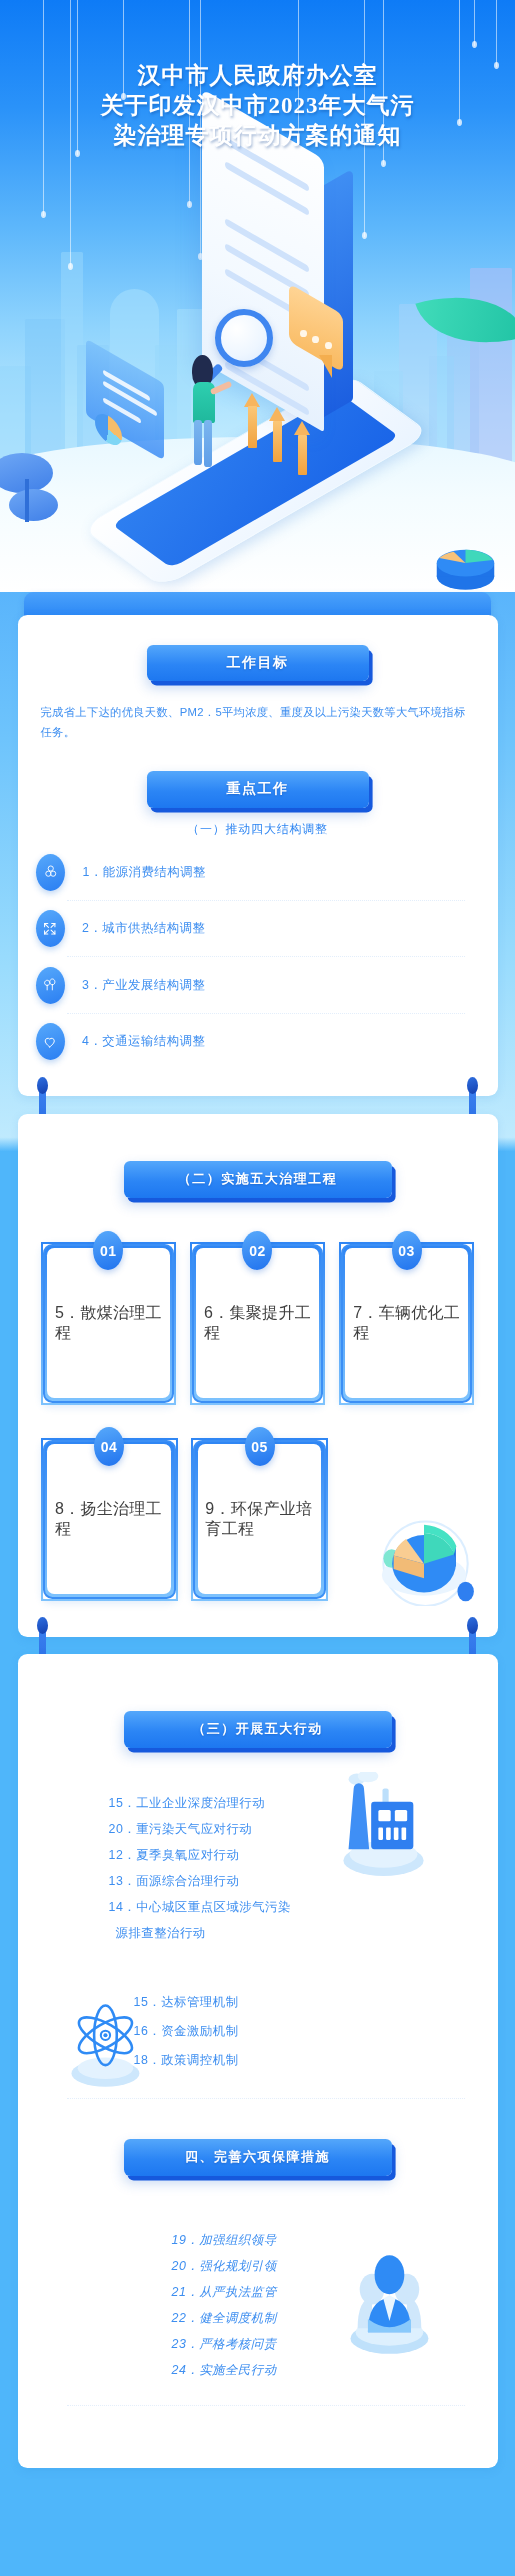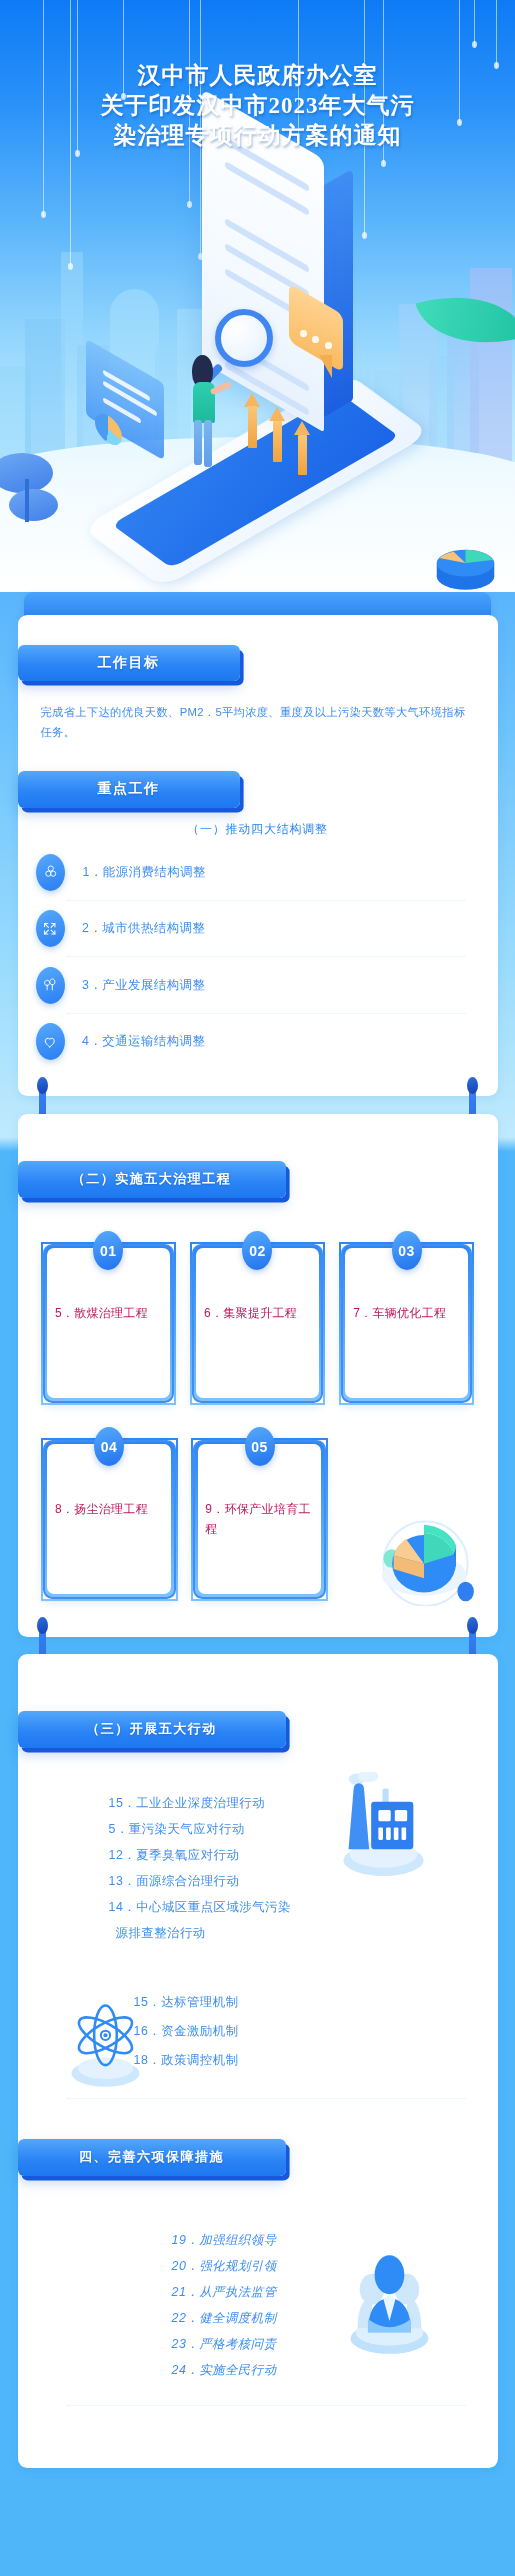--- a/index.html
+++ b/index.html
@@ -193,21 +193,21 @@
     content: ""; position: absolute; left: -2.1px; width: 11.3px; height: 17.5px;
     border-radius: 50%;
     background: linear-gradient(160deg,#2f6fe0 0%,#123fb0 100%);
   }
   .pin::before { top: -5.2px; }
   .pin::after { bottom: -5.2px; }
   .pin.l { left: 39px; }
   .pin.r { right: 39px; }
 
   
-  .pill-wrap { display: flex; }
+  .pill-wrap { display: flex; justify-content: center; }
   .pill {
     position: relative;
     display: inline-block;
     padding: 8.8px 0 9.8px;
     min-width: 222px;
     text-align: center;
     color: #ffffff;
     font-family: "Liberation Serif","DejaVu Serif",serif;
     font-weight: bold;
     font-size: 14px;
@@ -292,21 +292,21 @@
     width: 30px; height: 39px; border-radius: 50%;
     background: linear-gradient(165deg,#57a9fb 0%,#2173ee 100%);
     color: #ffffff; font-size: 14px; font-weight: bold;
     display: flex; align-items: center; justify-content: center;
     box-shadow: 0 2.6px 6.2px rgba(30,100,210,.3);
     letter-spacing: 0.5px;
     z-index: 3;
   }
   .ntext {
     position: absolute; left: 12.4px; right: 7.2px; top: 59px;
-    color: #be185d; font-size: 12px; line-height: 20.6px; letter-spacing: 0.3px;
+    color: #404040; font-size: 16px; line-height: 20.6px; letter-spacing: 0.3px;
     z-index: 2;
   }
 
   .numlist { padding: 8.2px 0 5.2px 0; }
   .numlist .nl {
     color: #3d8ef0; font-size: 12.4px; line-height: 26px; letter-spacing: 0.5px;
     padding-left: 91px;
   }
   .numlist.center .nl { padding-left: 154px; font-style: italic; }
   .dotline { height: 0; border-top: 1px dotted #e3eefb; margin: 9.3px 33px 0 49px; }
@@ -579,21 +579,21 @@
           <rect x="86" y="74" width="24" height="22" rx="3" fill="#ffffff"></rect>
           <rect x="118" y="74" width="24" height="22" rx="3" fill="#ffffff"></rect>
           <rect x="86" y="108" width="9" height="24" rx="2" fill="#ffffff"></rect>
           <rect x="101" y="108" width="9" height="24" rx="2" fill="#ffffff"></rect>
           <rect x="116" y="108" width="9" height="24" rx="2" fill="#ffffff"></rect>
           <rect x="131" y="108" width="9" height="24" rx="2" fill="#ffffff"></rect>
         </svg>
       </div>
       <div class="numlist">
         <div class="nl">15．工业企业深度治理行动</div>
-        <div class="nl">5．重污染天气应对行动</div>
+        <div class="nl">20．重污染天气应对行动</div>
         <div class="nl">12．夏季臭氧应对行动</div>
         <div class="nl">13．面源综合治理行动</div>
         <div class="nl">14．中心城区重点区域涉气污染</div>
         <div class="nl" style="padding-left:98px;">源排查整治行动</div>
       </div>
     </div>
 
 
     <div style="position:relative;margin-top:37px;">
       <div class="illus" style="left:40px;top:3.1px;">

